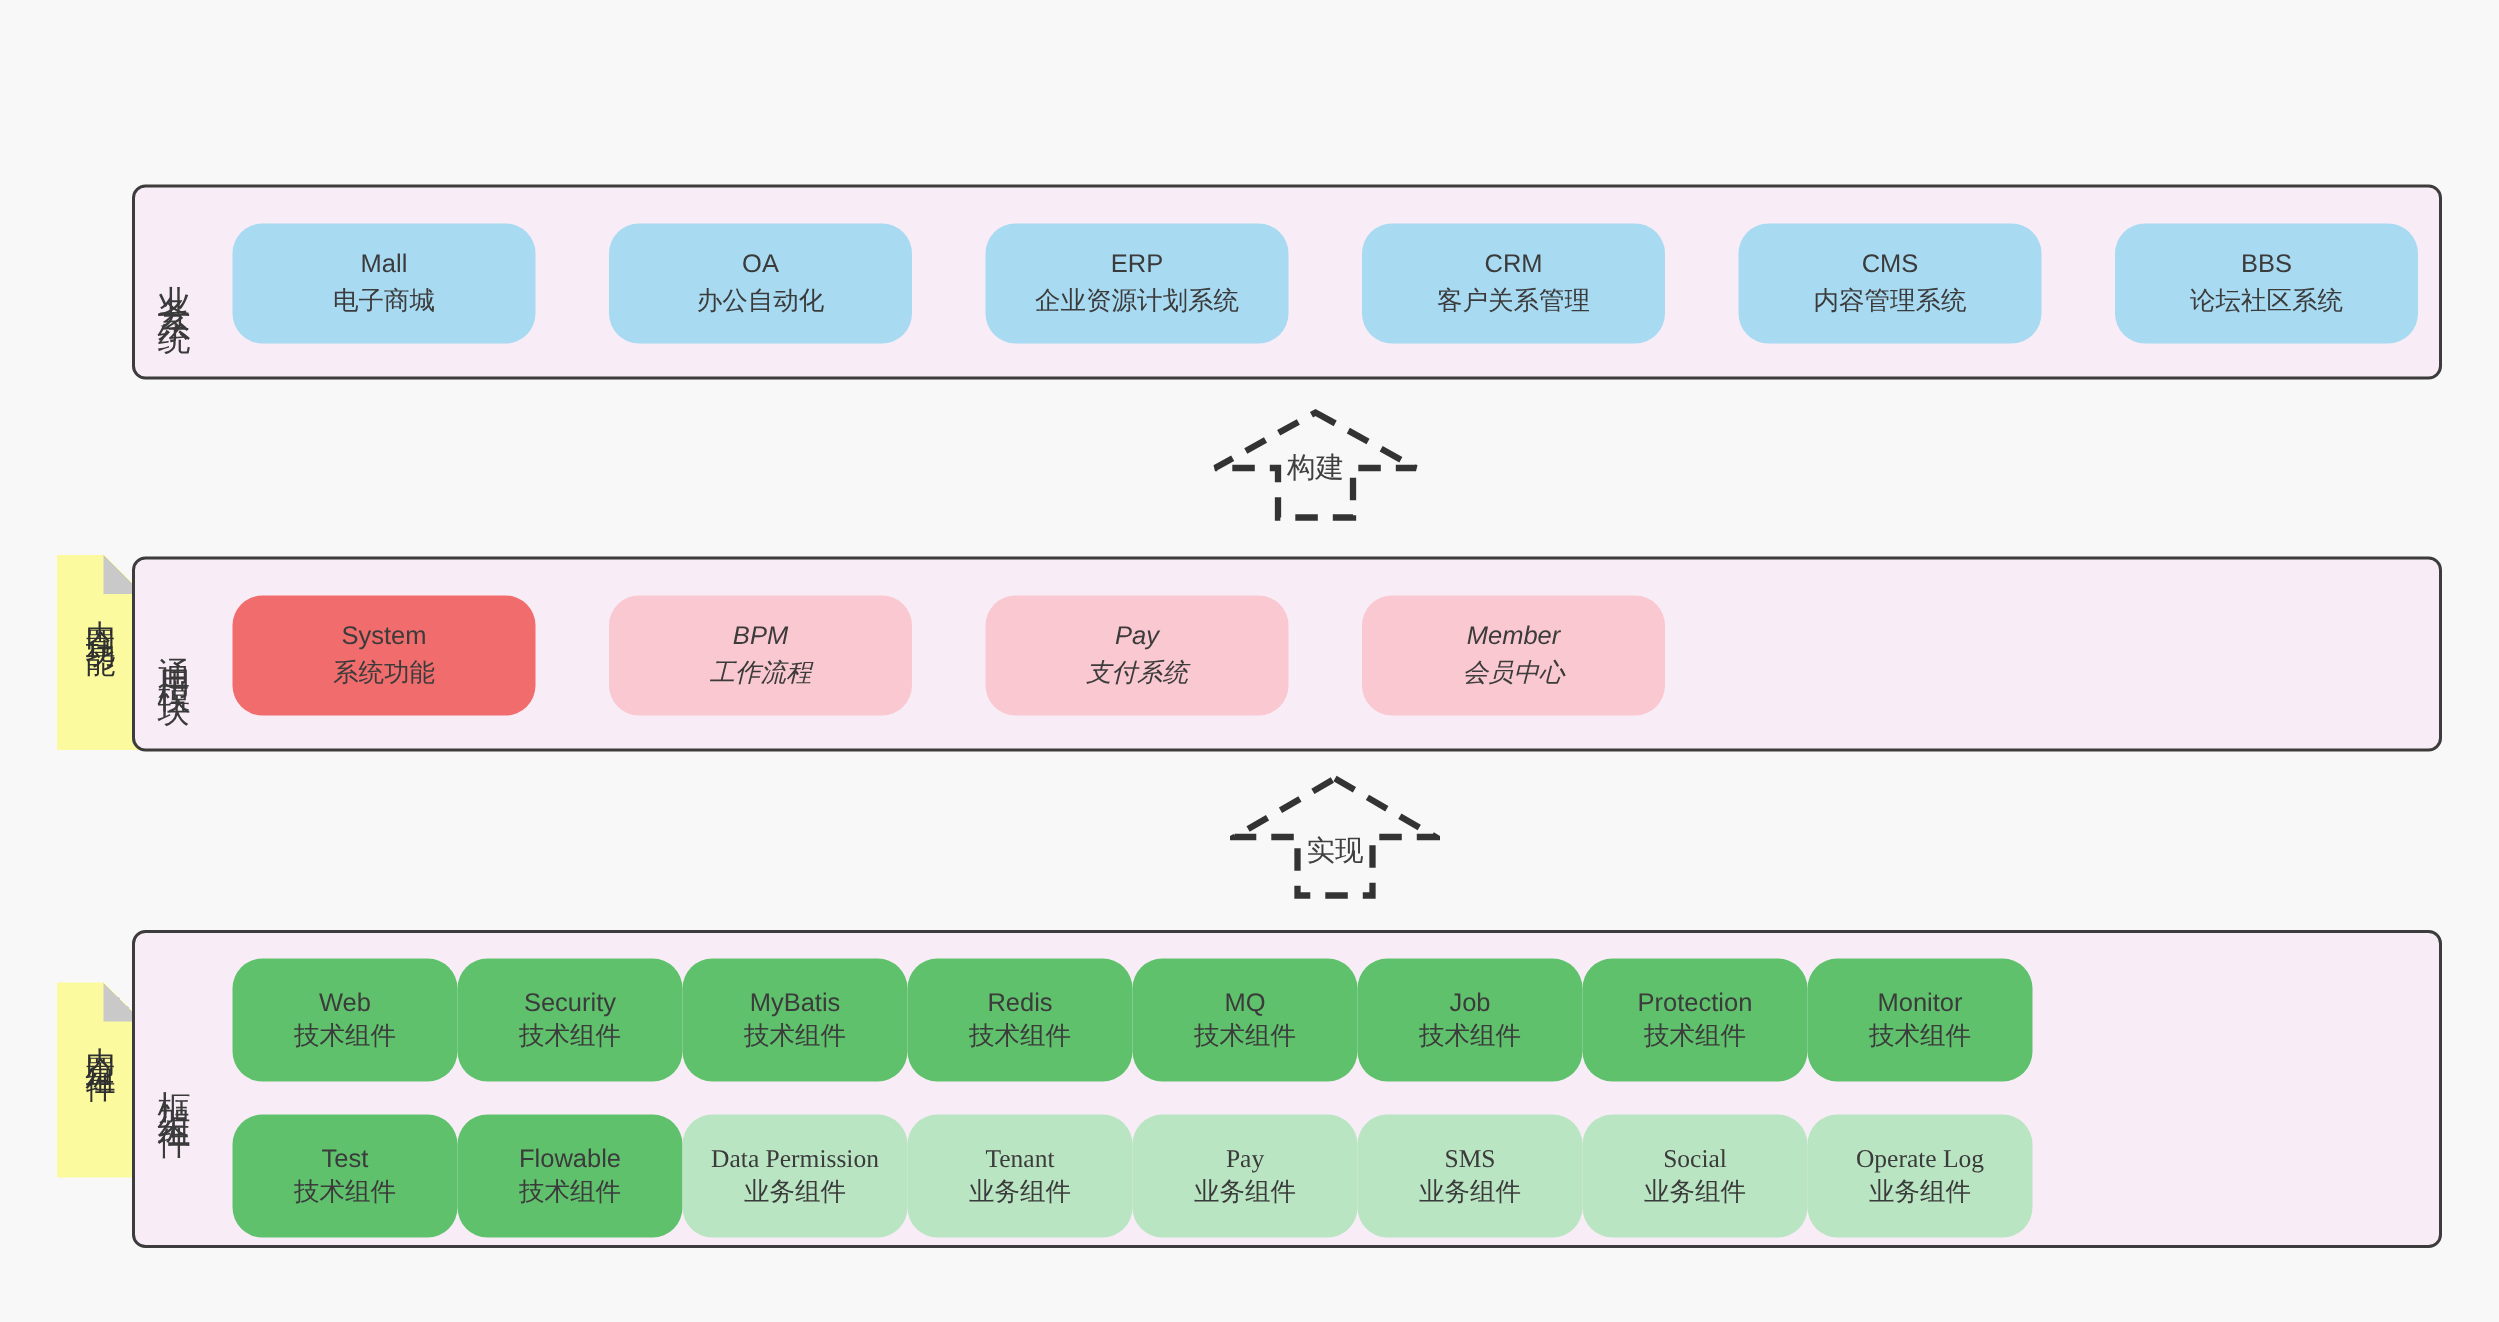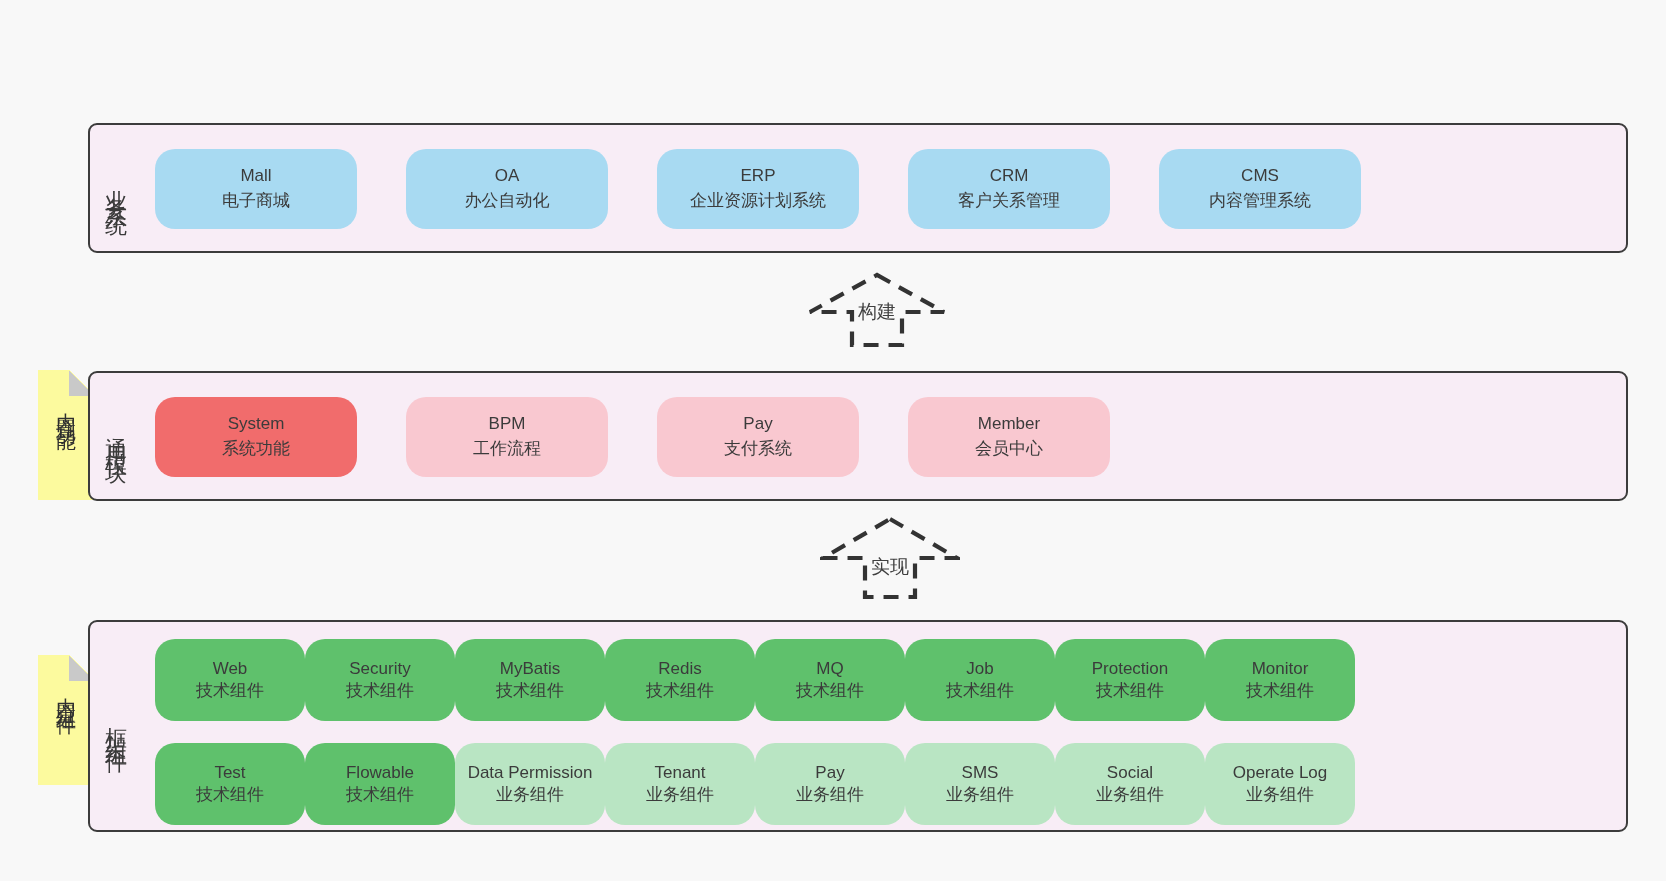--- a/index.html
+++ b/index.html
@@ -34,23 +34,23 @@
   #components-row-2{top:121px;}
   .box{
     box-sizing:border-box;border-radius:20px;padding:2px 6px;
     display:flex;flex-direction:column;align-items:center;justify-content:center;
     text-align:center;font-size:17px;line-height:1.45;color:#3b3b3b;
   }
   .box6{width:202px;height:80px;}
   .box8{width:150px;height:82px;line-height:1.32;}
   .blue{background:var(--blue);}
   .red{background:var(--red);}
-  .pink{background:var(--pink);}
+  .pink{background:var(--pink);font-style:italic;}
   .dark{background:var(--green-dark);}
-  .light{background:var(--green-light);}
+  .light{background:var(--green-light);font-family:Liberation Serif, serif;}
   .note{
     position:absolute;left:38px;width:57px;height:130px;z-index:1;
     background:linear-gradient(225deg, rgba(0,0,0,0) 18px, var(--note-bg) 18px);
   }
   .note::after{
     content:"";position:absolute;top:0;right:0;width:26px;height:26px;
     background:linear-gradient(to bottom left, rgba(0,0,0,0) 50%, var(--note-fold) 50%);
   }
   #note-modules{top:370px;}
   #note-components{top:655px;}
@@ -93,20 +93,24 @@
         <span>企业资源计划系统</span>
       </div>
       <div class="box box6 blue">
         <span>CRM</span>
         <span>客户关系管理</span>
       </div>
       <div class="box box6 blue">
         <span>CMS</span>
         <span>内容管理系统</span>
       </div>
+      <div class="box box6 blue">
+        <span>BBS</span>
+        <span>论坛社区系统</span>
+      </div>
     </div>
   </div>
 
   <div class="arrow" id="arrow-build">
     <svg viewBox="0 0 140 76">
       <polygon points="70,3 137,40 95,40 95,73 45,73 45,40 3,40"></polygon>
     </svg>
     <span class="arrow-label">构建</span>
   </div>
 

